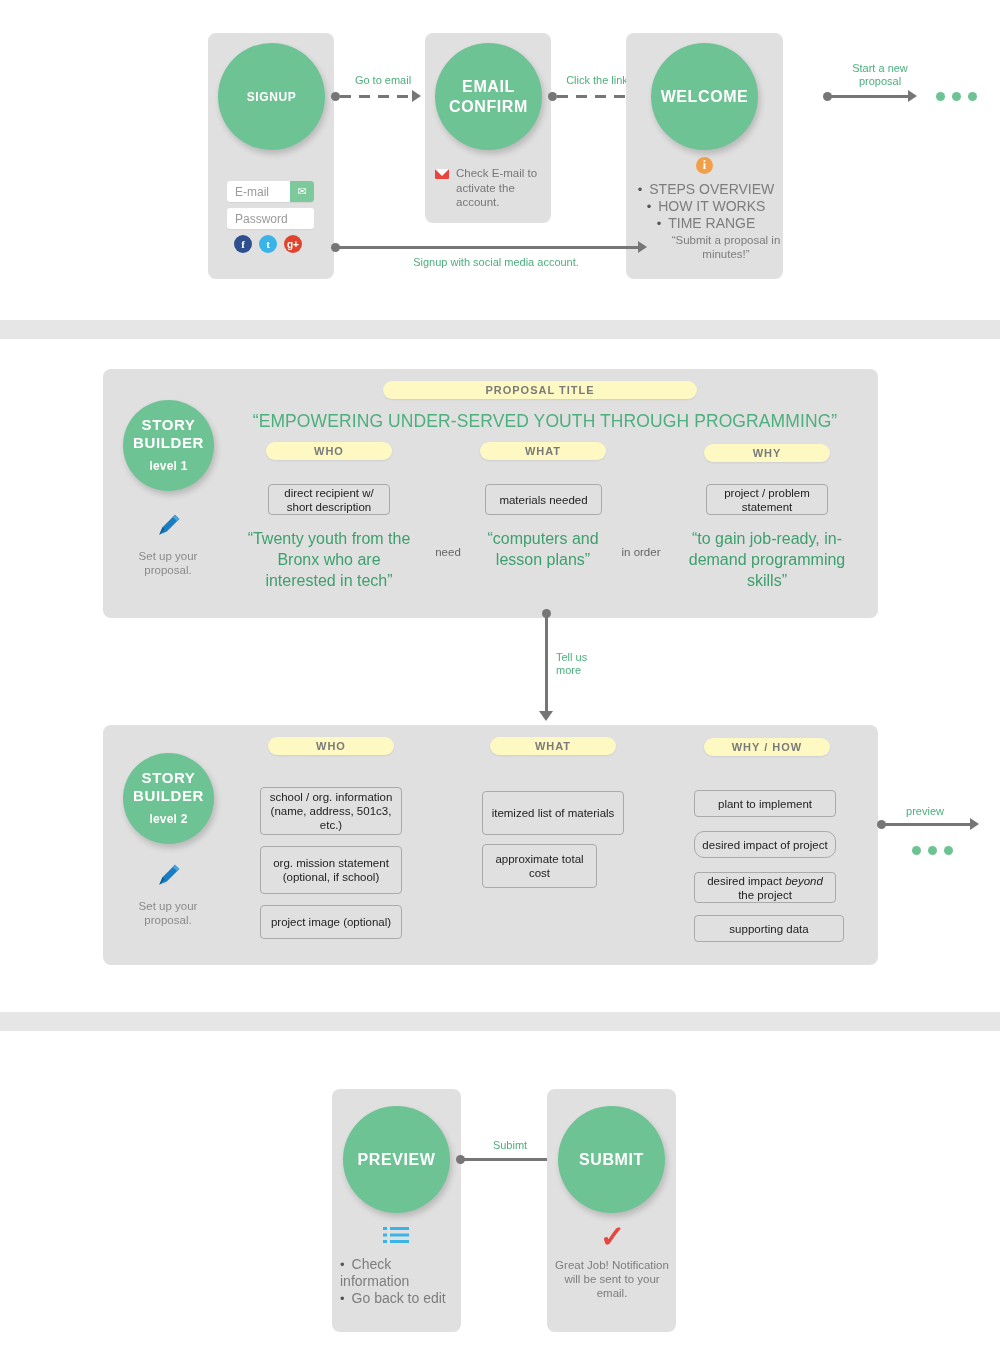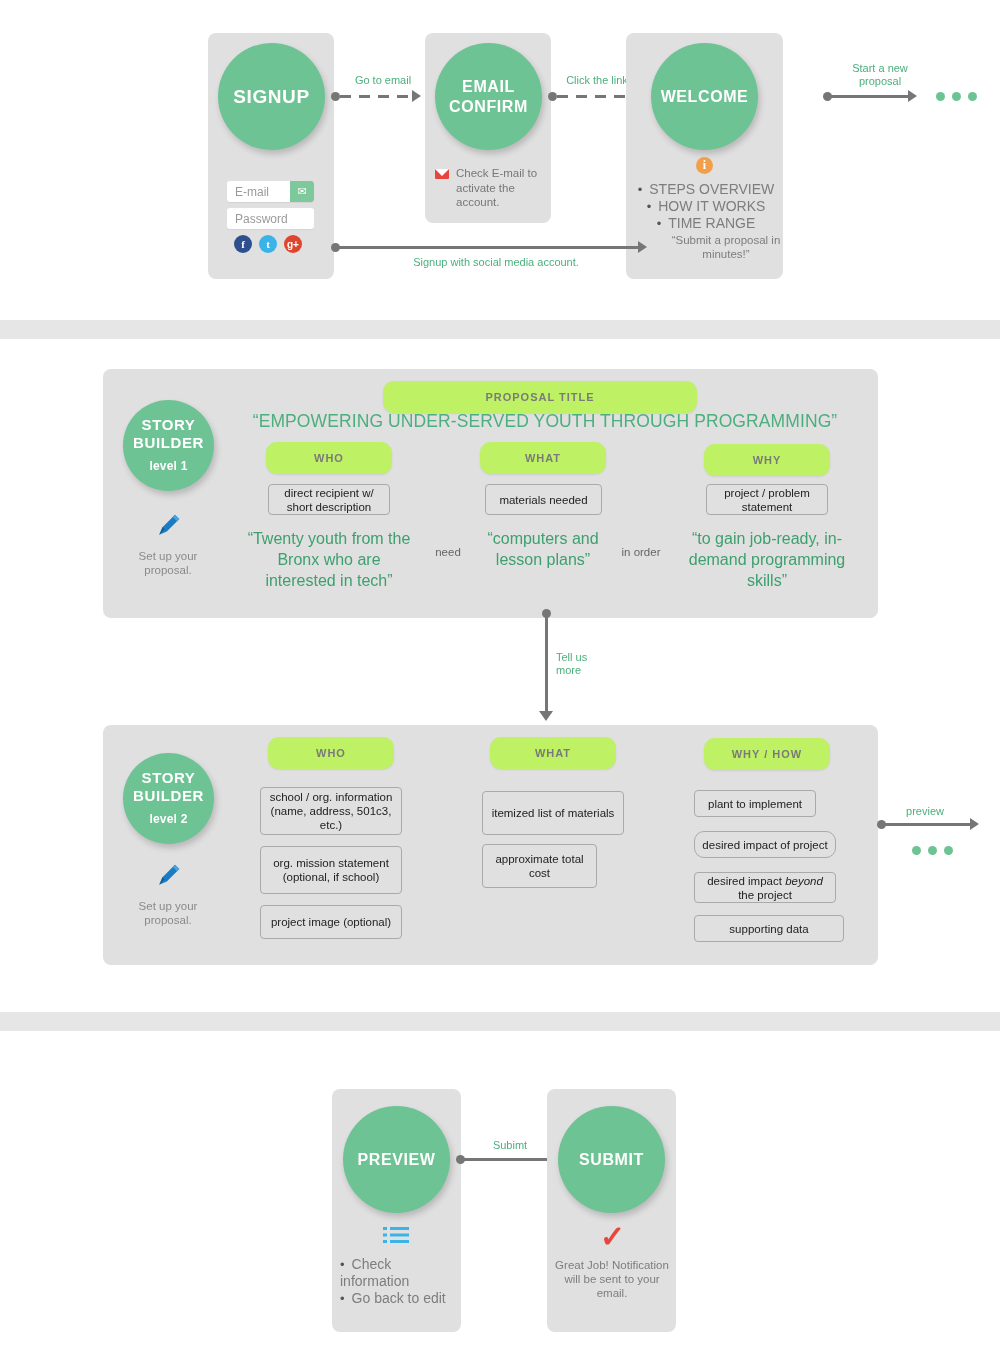--- a/index.html
+++ b/index.html
@@ -175,22 +175,22 @@
     position: absolute;
     font-size: 11.5px;
     color: #7d7d7d;
     line-height: 14px;
     text-align: center;
   }
 
   
   .pill {
     position: absolute;
-    height: 32px;
-    background: #bef264;
+    height: 18px;
+    background: #fef9c3;
     border-radius: 11px;
     display: flex; align-items: center; justify-content: center;
     font-size: 11px; font-weight: bold;
     color: #7a7a7a;
     letter-spacing: 1px;
     box-shadow: 0 1px 2px rgba(0,0,0,0.08);
   }
   .propquote {
     position: absolute;
     font-size: 17.5px;
@@ -236,21 +236,21 @@
   }
   .listicon { position: absolute; width: 26px; height: 18px; }
   .check { position: absolute; font-size: 30px; color: #e8453c; font-weight: bold; line-height: 1; }
 </style>
 </head>
 <body>
 
 <div class="page">
 
   <div class="panel" style="left:208px; top:33px; width:126px; height:246px;"></div>
-  <div class="circle" style="left:218px; top:43px; width:107px; height:107px; font-size:19px;">
+  <div class="circle" style="left:218px; top:43px; width:107px; height:107px; font-size:12px;">
     <span>SIGNUP</span>
   </div>
   <div class="field" style="left:227px; top:181px; width:87px;">
     <span>E-mail</span>
     <span class="env">✉</span>
   </div>
   <div class="field" style="left:227px; top:208px; width:87px;">
     <span>Password</span>
   </div>
   <div class="social" style="left:234px; top:235px;">
@@ -360,21 +360,21 @@
   <div class="pill" style="left:268px; top:737px; width:126px;">WHO</div>
   <div class="box" style="left:260px; top:787px; width:142px; height:48px;">school / org. information (name, address, 501c3, etc.)</div>
   <div class="box" style="left:260px; top:846px; width:142px; height:48px;">org. mission statement (optional, if school)</div>
   <div class="box" style="left:260px; top:905px; width:142px; height:34px;">project image (optional)</div>
 
   <div class="pill" style="left:490px; top:737px; width:126px;">WHAT</div>
   <div class="box" style="left:482px; top:791px; width:142px; height:44px;">itemized list of materials</div>
   <div class="box" style="left:482px; top:844px; width:115px; height:44px;">approximate total cost</div>
 
   <div class="pill" style="left:704px; top:738px; width:126px;">WHY / HOW</div>
-  <div class="box" style="left:694px; top:790px; width:122px; height:27px;">plant to implement</div>
+  <div class="box" style="left:694px; top:790px; width:142px; height:27px;">plant to implement</div>
   <div class="box" style="left:694px; top:831px; width:142px; height:27px;border-radius:10px;">desired impact of project</div>
   <div class="box" style="left:694px; top:872px; width:142px; height:31px;">
     <span>desired impact <i>beyond</i> the project</span>
   </div>
   <div class="box" style="left:694px; top:915px; width:150px; height:27px;">supporting data</div>
 
   <div class="dot" style="left:877px; top:820px;"></div>
   <div class="hline" style="left:884px; top:823px; width:86px;"></div>
   <div class="arrowhead-r" style="left:970px; top:818px;"></div>
   <div class="conn-label" style="left:885px; top:805px; width:80px;">preview</div>

